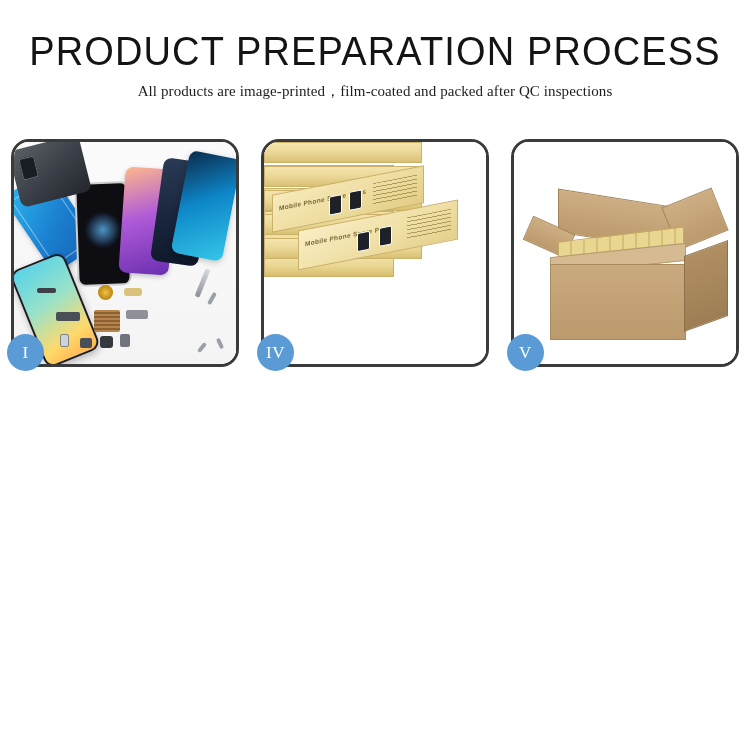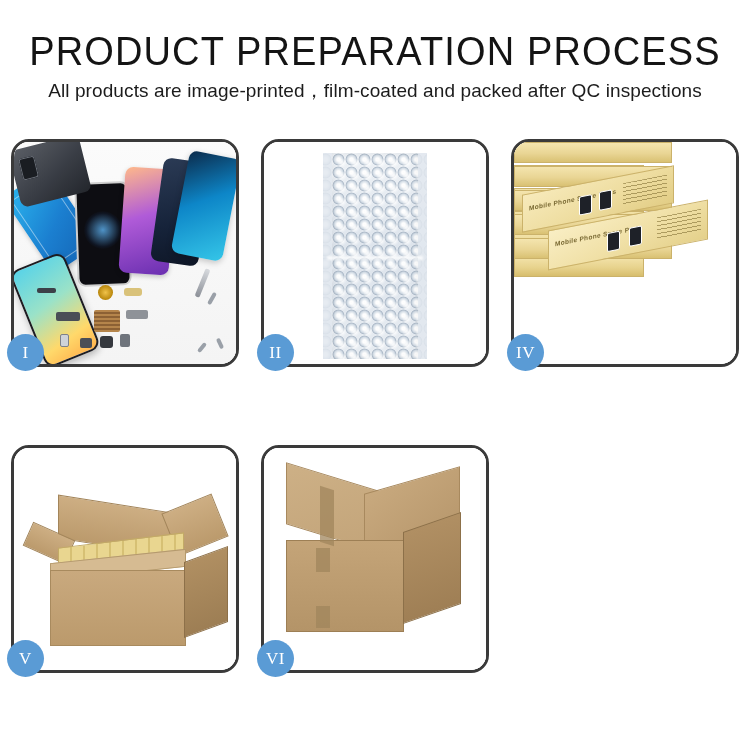--- a/index.html
+++ b/index.html
@@ -13,22 +13,22 @@
 
   
   .header { position: absolute; left: 0; top: 28px; width: 750px; text-align: center; }
   .title {
     font-size: 40px; line-height: 46px; font-weight: 500;
     color: #141414; letter-spacing: 1.2px;
     font-family: "Liberation Sans", sans-serif;
     transform: scaleX(0.95); transform-origin: center;
   }
   .subtitle {
-    margin-top: 7px; font-size: 19px; line-height: 20px;
-    color: #1c1c1c; font-weight: 400; letter-spacing: 0.1px;
+    margin-top: 7px; font-size: 15px; line-height: 20px;
+    color: #1c1c1c; font-weight: 400; letter-spacing: 0.1px; font-family: Liberation Serif, serif;
   }
 
   
   .grid {
     position: absolute; left: 11px; top: 139px;
     width: 728px; height: 534px;
     display: grid;
     grid-template-columns: repeat(3, 228px);
     grid-template-rows: repeat(2, 228px);
     column-gap: 22px; row-gap: 78px;
@@ -290,30 +290,20 @@
           <div class="part p-chip4"></div>
           <div class="part p-scr1"></div>
           <div class="part p-scr2"></div>
           <div class="part p-scr3"></div>
           <div class="part p-tool"></div>
         </div>
       </div>
       <div class="badge">I</div>
     </div>
 
-    <div class="panel">
-      <div class="panel-inner">
-        <div class="scene-bubble">
-          <div class="bubble-sheet">
-            <div class="bubble-seam"></div>
-          </div>
-        </div>
-      </div>
-      <div class="badge">II</div>
-    </div>
 
 
     <div class="panel">
       <div class="panel-inner">
         <div class="scene-stack">
           <div class="stack-lower">
             <div class="sbox" style="top:0"></div>
             <div class="sbox" style="top:23px"></div>
             <div class="sbox" style="top:46px"></div>
             <div class="sbox" style="top:69px"></div>
@@ -352,29 +342,15 @@
           <div class="flap flap-left"></div>
           <div class="cart-inner"></div>
           <div class="cart-topedge"></div>
           <div class="cart-body"></div>
           <div class="cart-side"></div>
         </div>
       </div>
       <div class="badge">V</div>
     </div>
 
-    <div class="panel">
-      <div class="panel-inner">
-        <div class="scene-sealed">
-          <div class="seal-top"></div>
-          <div class="seal-top2"></div>
-          <div class="seal-front"></div>
-          <div class="seal-right"></div>
-          <div class="tape tape1"></div>
-          <div class="tape tape2"></div>
-          <div class="tape tape3"></div>
-        </div>
-      </div>
-      <div class="badge">VI</div>
-    </div>
 
   </div>
 </div>
 
 </body></html>

